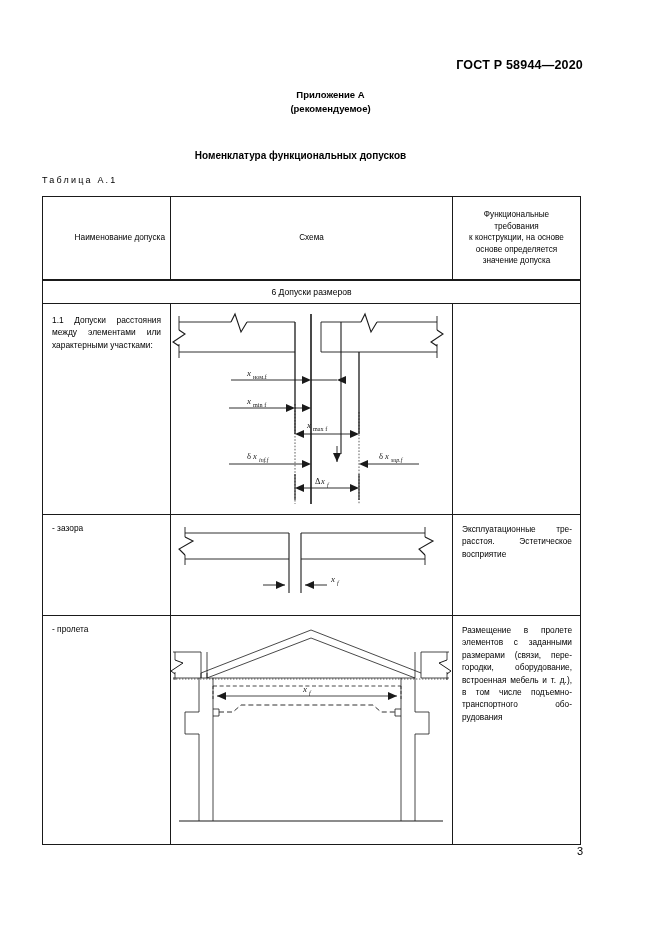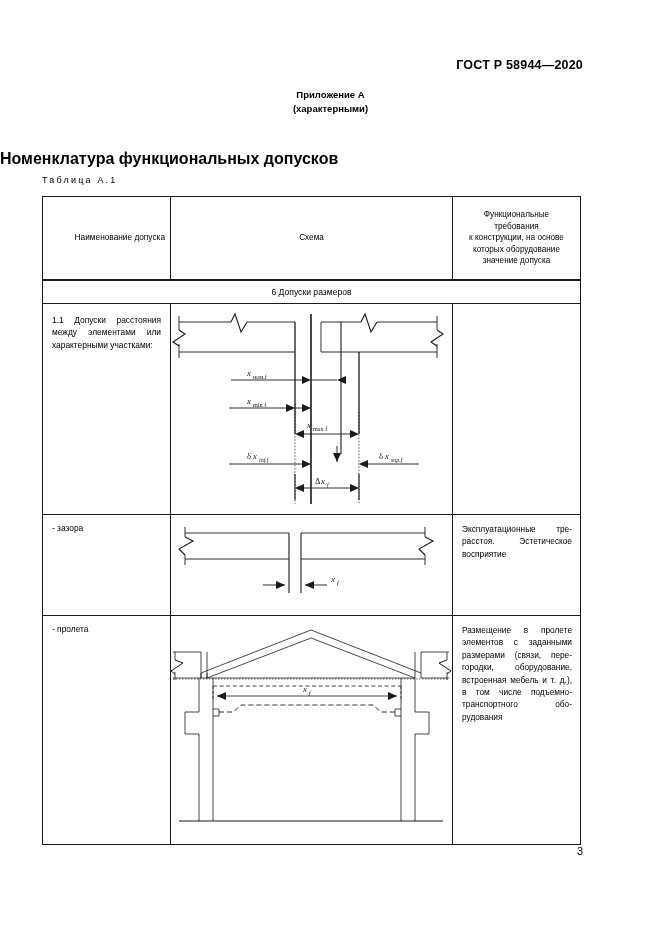--- a/index.html
+++ b/index.html
@@ -40,21 +40,22 @@
     font-size: 9.5px;
     font-weight: bold;
     line-height: 14px;
   }
 
   .nomenclature {
     position: absolute;
     top: 150px;
     left: 0;
     width: 601px;
-    font-size: 16px;
+    text-align: center;
+    font-size: 10px;
     font-weight: bold;
   }
 
   .table-caption {
     position: absolute;
     top: 175px;
     left: 42px;
     font-size: 9px;
     letter-spacing: 2.2px;
   }
@@ -128,42 +129,42 @@
 </style>
 </head>
 <body>
 
 <div class="page">
 
   <div class="doc-header">ГОСТ Р 58944—2020</div>
 
   <div class="appendix-block">
     <div>Приложение А</div>
-    <div>(характерными)</div>
+    <div>(рекомендуемое)</div>
   </div>
 
   <div class="nomenclature">Номенклатура функциональных допусков</div>
 
   <div class="table-caption">Таблица А.1</div>
 
   <table class="tbl">
     <colgroup>
       <col class="c1">
         <col class="c2">
         <col class="c3">
     </colgroup>
     <tbody>
       <tr>
         <td class="hdr-cell left-head">Наименование допуска</td>
         <td class="hdr-cell">Схема</td>
         <td class="hdr-cell">
           <div>Функциональные</div>
           <div>требования</div>
           <div>к конструкции, на основе</div>
-          <div>которых оборудование</div>
+          <div>основе определяется</div>
           <div>значение допуска</div>
         </td>
       </tr>
 
       <tr class="section-row">
         <td colspan="3">6 Допуски размеров</td>
       </tr>
 
       <tr>
         <td class="namecell">1.1 Допуски расстоя­ния между элемента­ми или характерными участками:</td>

